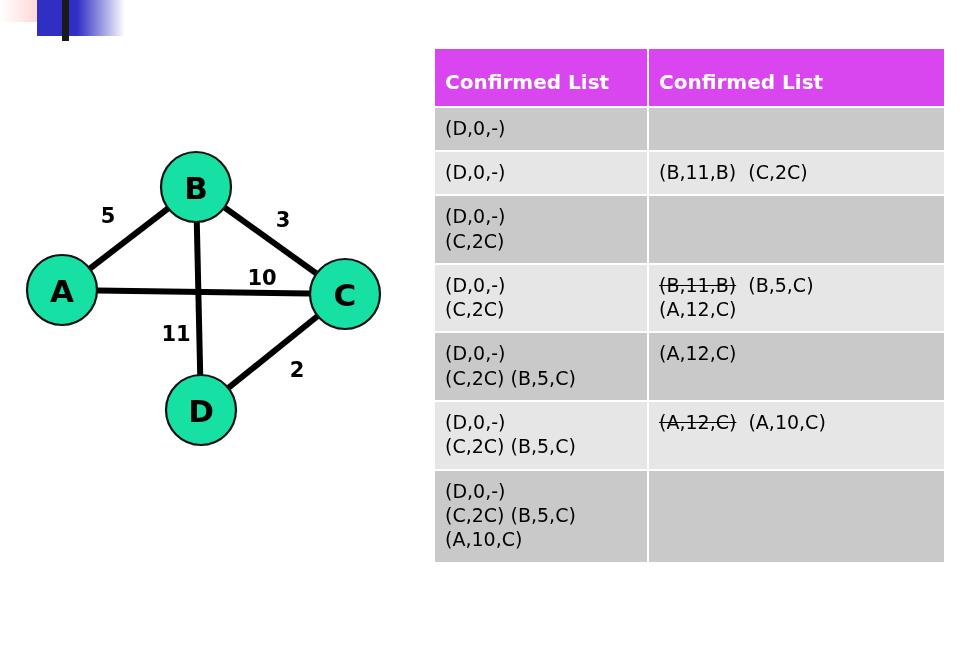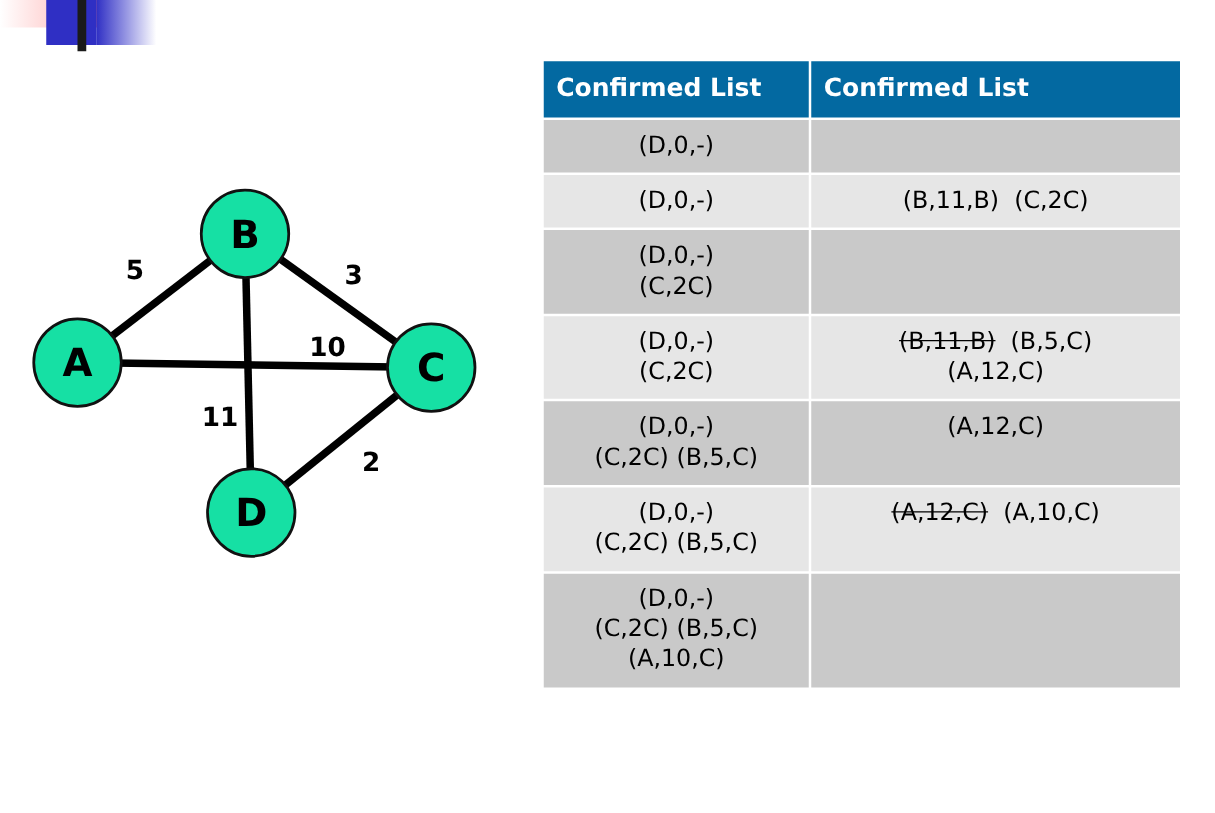--- a/index.html
+++ b/index.html
@@ -92,31 +92,31 @@
   }
   #state-table th, #state-table td {
     padding: 8px 10px 10px 10px;
     vertical-align: top;
     text-align: left;
     font-size: 19px;
     color: #000000;
     line-height: 1.28;
   }
   #state-table th {
-    background: #0369a1;
+    background: #d946ef;
     color: #ffffff;
     font-weight: bold;
     font-size: 20px;
-    padding: 9px 10px 10px 10px;
+    padding: 21px 10px 10px 10px;
   }
   .col-confirmed { width: 212px; }
   .col-tentative { width: 295px; }
   tr.row-dark td { background: #c9c9c9; }
   tr.row-light td { background: #e6e6e6; }
-  .cell-line { white-space: nowrap; text-align: center; }
+  .cell-line { white-space: nowrap; }
   .struck { text-decoration: line-through; }
 </style>
 </head>
 <body>
 
 <div id="corner-decoration">
   <div class="deco-red"></div>
   <div class="deco-blue-block"></div>
   <div class="deco-blue-fade"></div>
   <div class="deco-bar"></div>

